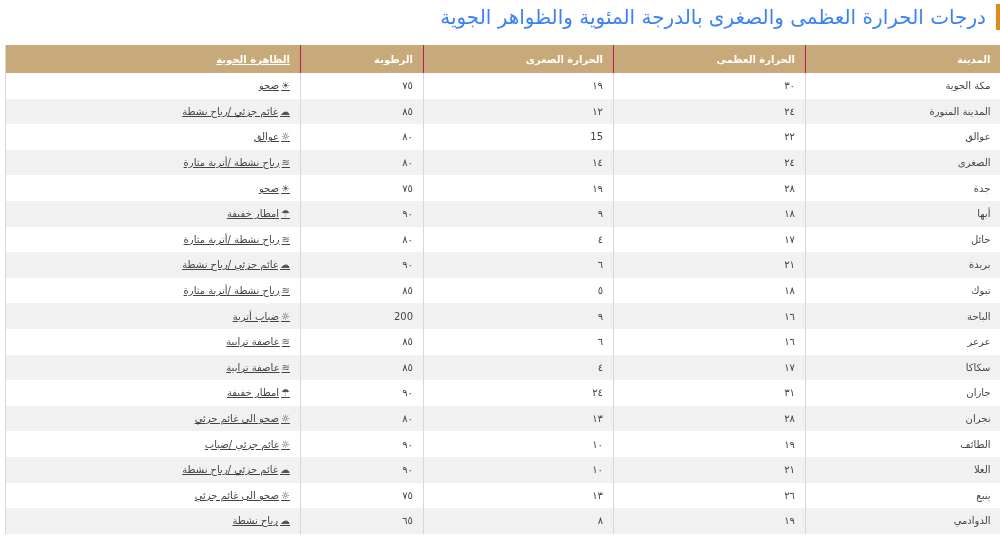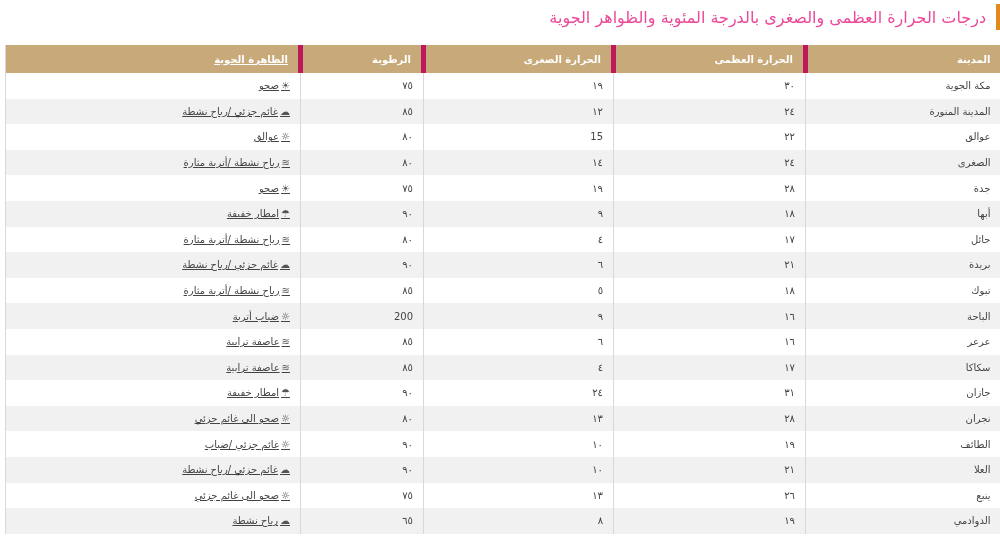--- a/index.html
+++ b/index.html
@@ -1,21 +1,21 @@
 <!DOCTYPE html>
 <html><head>
 <meta charset="utf-8">
 <style>
   html, body { margin: 0; padding: 0; background: #ffffff; }
   body { width: 1000px; height: 560px; overflow: hidden; font-family: "DejaVu Sans", sans-serif; position: relative; }
   .title-wrap { position: absolute; top: 4px; right: 0; height: 26px; display: flex; align-items: center; direction: rtl; }
   .title-bar { width: 4px; height: 26px; background: #e08a1e; margin-left: 10px; }
-  .title { color: #ec4899; font-size: 16px; white-space: nowrap; }
+  .title { color: #3b82f6; font-size: 20px; white-space: nowrap; }
   table { position: absolute; top: 45px; left: 5px; width: 995px; border-collapse: collapse; direction: rtl; table-layout: fixed; }
-  th { background: #c8a97a; color: #ffffff; font-size: 10px; font-weight: bold; text-align: right; padding: 0 10px; height: 28px; border-left: 5px solid #be185d; }
+  th { background: #c8a97a; color: #ffffff; font-size: 10px; font-weight: bold; text-align: right; padding: 0 10px; height: 28px; border-left: 1px solid #be185d; }
   td { font-size: 10px; color: #444; text-align: right; padding: 0 10px; height: 25.6px; border-left: 1px solid #d8d8d8; white-space: nowrap; overflow: hidden; }
   tr.row:nth-child(even) td { background: #f1f1f1; }
   tr.row:nth-child(odd) td { background: #ffffff; }
   td:last-child, th:last-child { border-left: 1px solid #d8d8d8; text-decoration: underline; }
   .wicon { color: #555; margin-left: 2px; font-size: 10px; }
   .col-city { width: 195px; }
   .col-max { width: 192px; }
   .col-min { width: 190px; }
   .col-hum { width: 123px; }
   .col-wx { width: 295px; }

